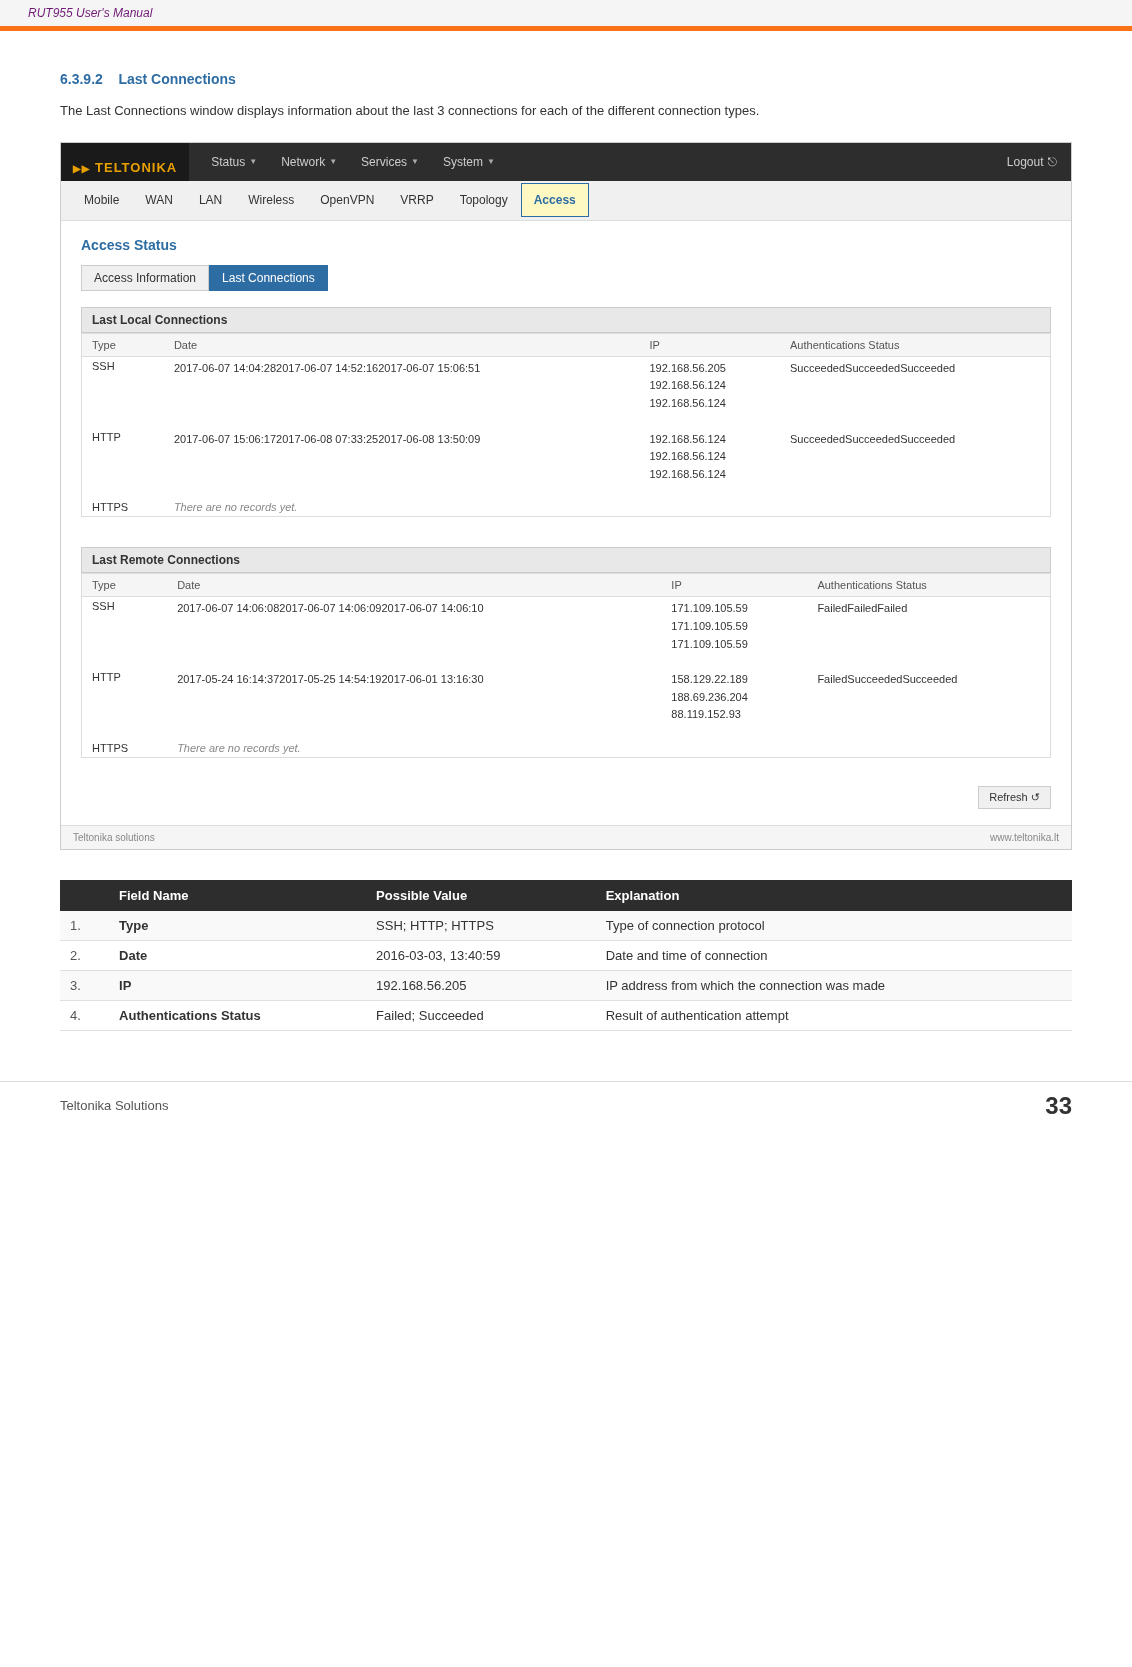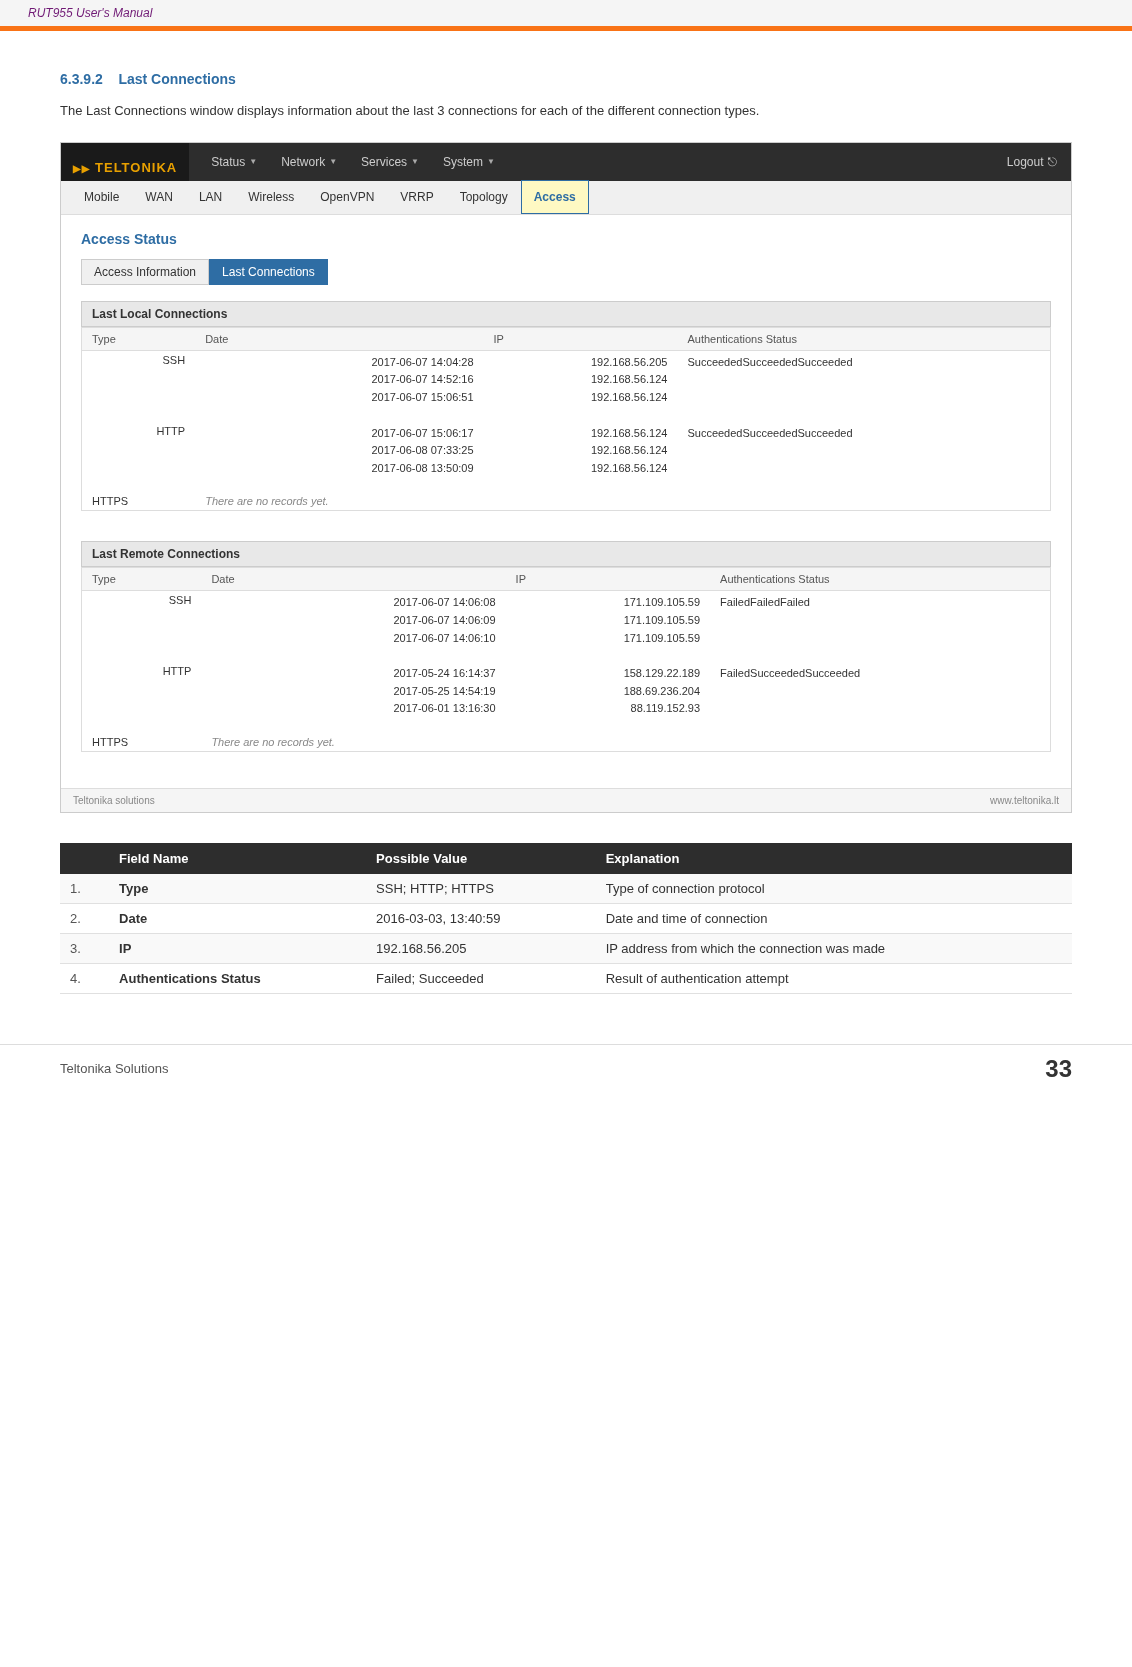--- a/index.html
+++ b/index.html
@@ -110,21 +110,21 @@
       margin-left: auto;
     }
 
     
     .router-subnav {
       background: #f0f0f0;
       border-bottom: 1px solid #ddd;
       display: flex;
       align-items: center;
       padding: 0 10px;
-      height: 34px;
+      height: 40px;
     }
 
     .router-subnav-item {
       padding: 0 12px;
       height: 34px;
       display: flex;
       align-items: center;
       font-size: 12px;
       color: #333;
       cursor: pointer;
@@ -208,21 +208,20 @@
     }
 
     .conn-table td {
       padding: 3px 10px;
       vertical-align: top;
       color: #333;
     }
 
     .conn-table tr:not(:last-child) td {
       border-bottom: 0;
-      text-align: right;
     }
 
     .type-cell {
       font-size: 11px;
       color: #555;
       white-space: nowrap;
     }
 
     .no-records {
       color: #888;
@@ -309,21 +308,21 @@
     }
 
     
     .multi-row-type {
       vertical-align: top;
       padding-top: 3px;
     }
 
     .date-group {
       display: flex;
-      flex-direction: column;
+      flex-direction: row;
     }
 
     .date-group span {
       display: block;
       line-height: 1.6;
     }
 
     .ip-group {
       display: flex;
       flex-direction: column;
@@ -595,20 +594,26 @@
               <tr>
         <td class="type-cell multi-row-type">HTTPS</td>
         <td><span class="no-records">There are no records yet.</span></td>
         <td></td>
         <td></td>
       </tr>
             </tbody>
         </table>
       </div>
 
+      <div class="clearfix">
+        <button class="refresh-btn">
+          <span>Refresh</span>
+          <span> ↺</span>
+        </button>
+      </div>
 
     </div>
 
     <div class="router-footer">
       <span>Teltonika solutions</span>
       <span>www.teltonika.lt</span>
     </div>
 
   </div>
 

